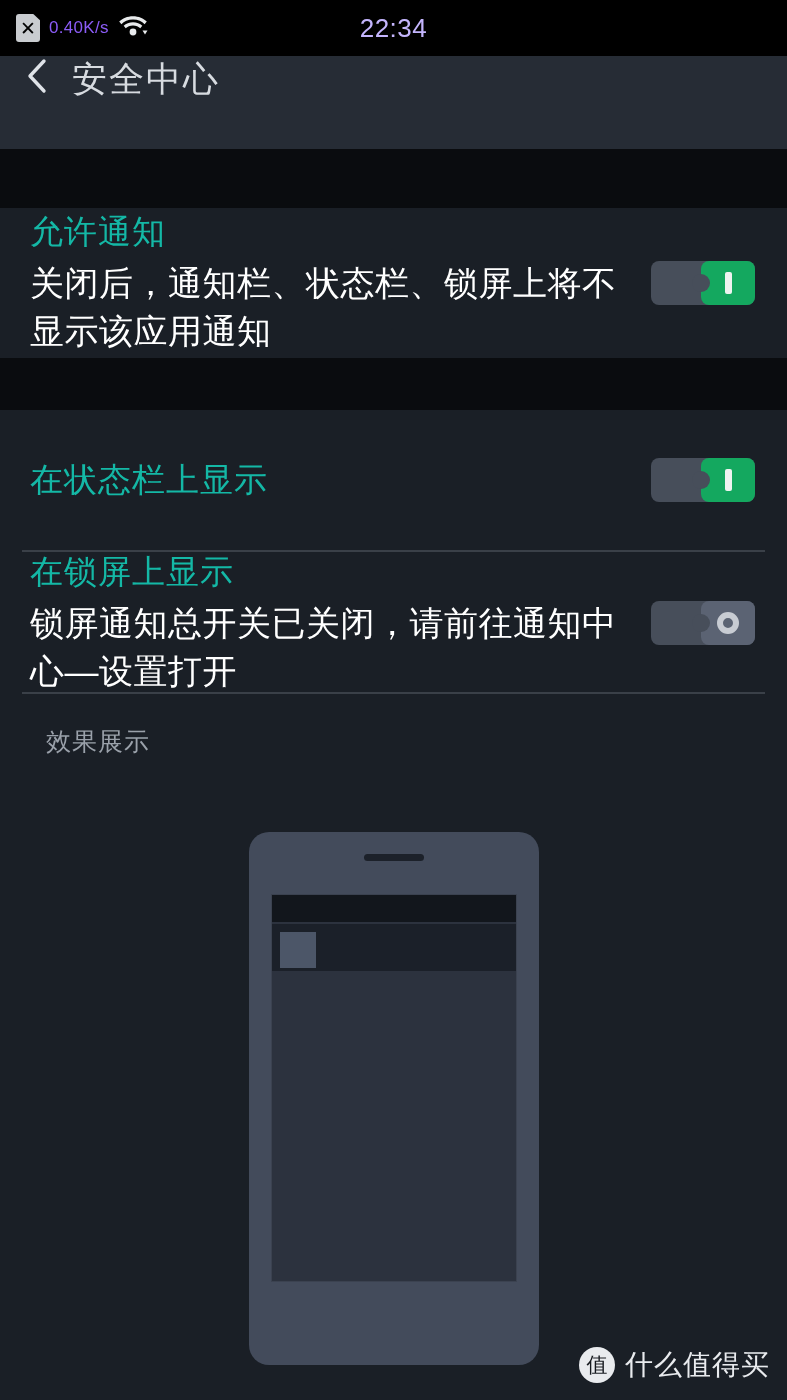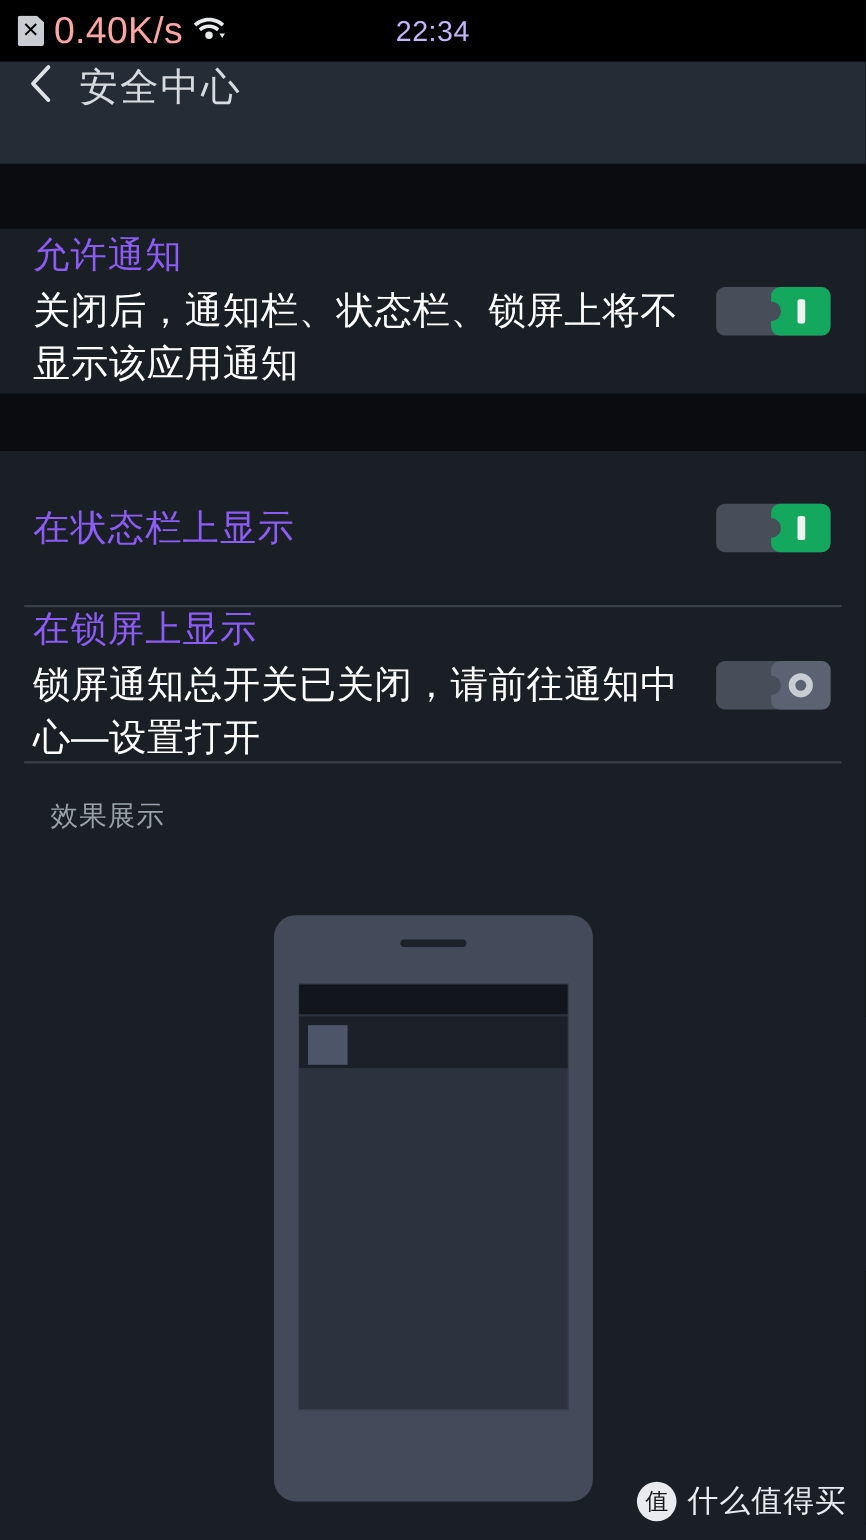--- a/index.html
+++ b/index.html
@@ -14,41 +14,41 @@
   
   .statusbar {
     position:absolute; top:0; left:0; width:787px; height:56px;
     background:#000; color:#e8eaec;
     display:flex; align-items:center; padding:0 16px;
   }
   .sb-left { display:flex; align-items:center; gap:9px; }
   .sb-center { position:absolute; left:0; right:0; text-align:center;
                font-size:26px; letter-spacing:0.5px; color:#c4b5fd; pointer-events:none; }
   .sb-right { margin-left:auto; display:flex; align-items:center; gap:10px; z-index:2; }
-  .sb-text { font-size:34px; color:#fca5a5; letter-spacing:0.3px; }
+  .sb-text { font-size:17px; color:#8b5cf6; letter-spacing:0.3px; }
   .sim-icon { width:24px; height:28px; background:#c9ccd0; border-radius:3px 3px 3px 3px;
               position:relative; display:flex; align-items:center; justify-content:center;
               clip-path: polygon(0 0, 72% 0, 100% 22%, 100% 100%, 0 100%); }
   .sim-icon span { color:#000; font-size:19px; font-weight:bold; line-height:1; }
 
   
   .header {
     position:absolute; top:56px; left:0; width:787px; height:93px;
     background:#262c35; display:flex; padding-left:24px; gap:22px;
   }
   .back-chevron { width:26px; height:40px; display:flex; align-items:center; justify-content:center; }
   .header-title { font-size:35px; color:#d7dbe0; letter-spacing:2px; }
 
   
   .gap { background:#0a0c0f; }
   .card { background:#1a1f26; width:787px; position:absolute; left:0; }
 
   .row { display:flex; align-items:center; width:787px; }
   .row-text { padding-left:30px; padding-right:14px; flex:1; }
-  .row-title { font-size:33px; color:#8b5cf6; letter-spacing:1px; line-height:1.25; }
+  .row-title { font-size:33px; color:#14b8a6; letter-spacing:1px; line-height:1.25; }
   .row-sub { font-size:34px; color:#ffffff; line-height:1.42; margin-top:7px; letter-spacing:0.5px; }
 
   
   .toggle { width:104px; height:44px; position:relative; flex:0 0 auto; margin-right:32px; }
   .toggle .track {
     position:absolute; inset:0; background:#474e5a; border-radius:8px;
   }
   .toggle .thumb {
     position:absolute; top:0; right:0; width:54px; height:44px;
     border-radius:8px; display:flex; align-items:center; justify-content:center;

